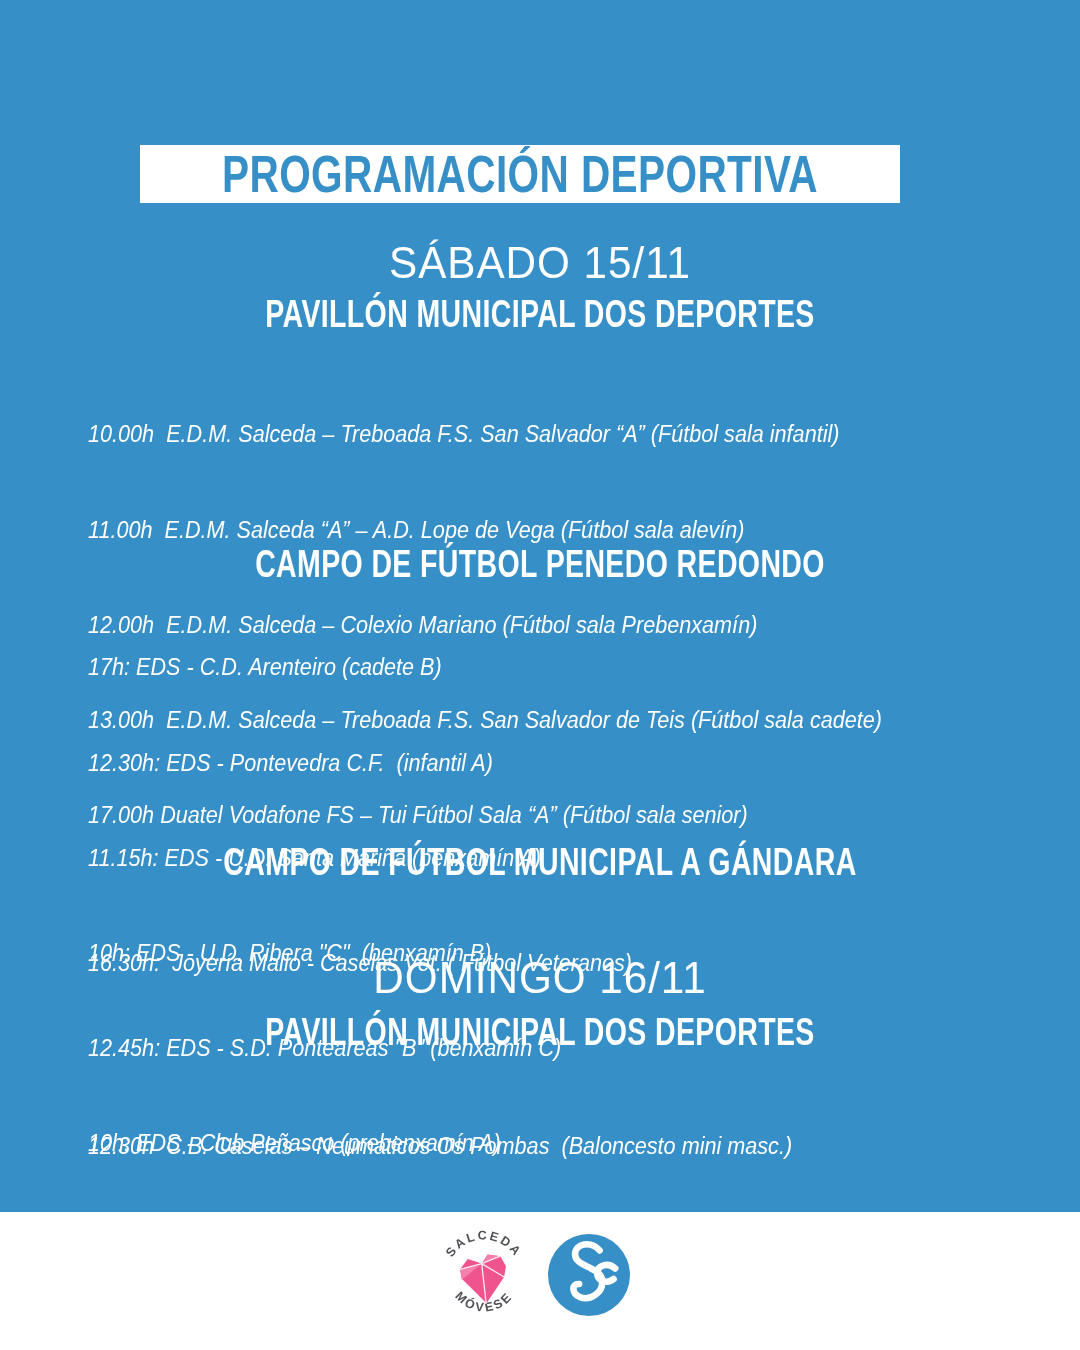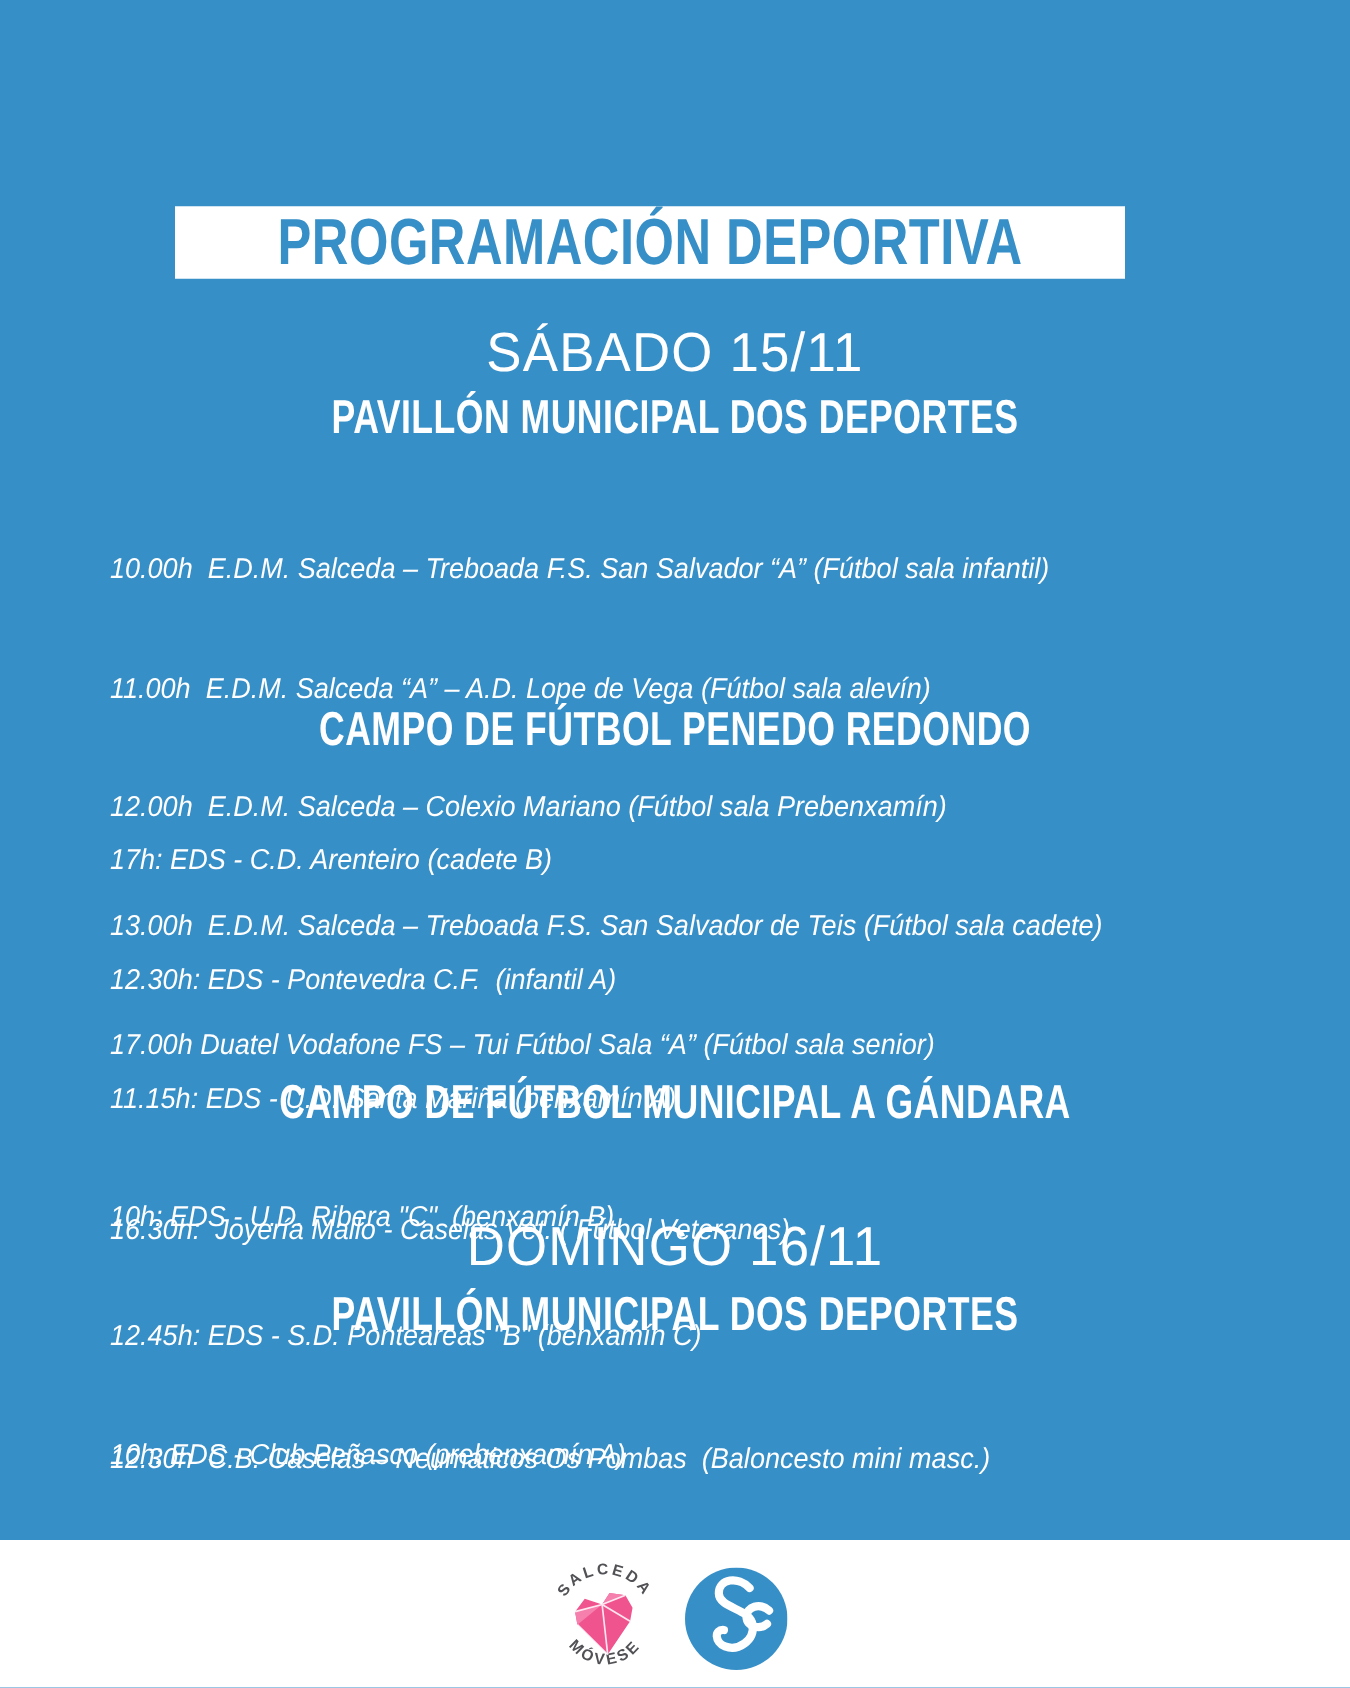--- a/index.html
+++ b/index.html
@@ -2,21 +2,21 @@
 <html><head>
 <meta charset="utf-8">
 <style>
   html,body{margin:0;padding:0;}
   body{
     width:1080px;height:1350px;position:relative;overflow:hidden;
     background:#378fc8;
     font-family:"Liberation Sans",sans-serif;
     color:#ffffff;
   }
-  .poster{position:absolute;inset:0;margin-top:20px;}
+  .poster{position:absolute;inset:0;}
   .title-banner{
     position:absolute;left:140px;top:145px;width:760px;height:58px;
     background:#ffffff;display:flex;align-items:center;justify-content:center;
   }
   .title-banner .title{
     color:#378fc8;font-weight:bold;font-size:52px;line-height:1;
     transform:scaleX(.78);transform-origin:center;white-space:nowrap;
     letter-spacing:0.5px;
   }
   .day-heading{

